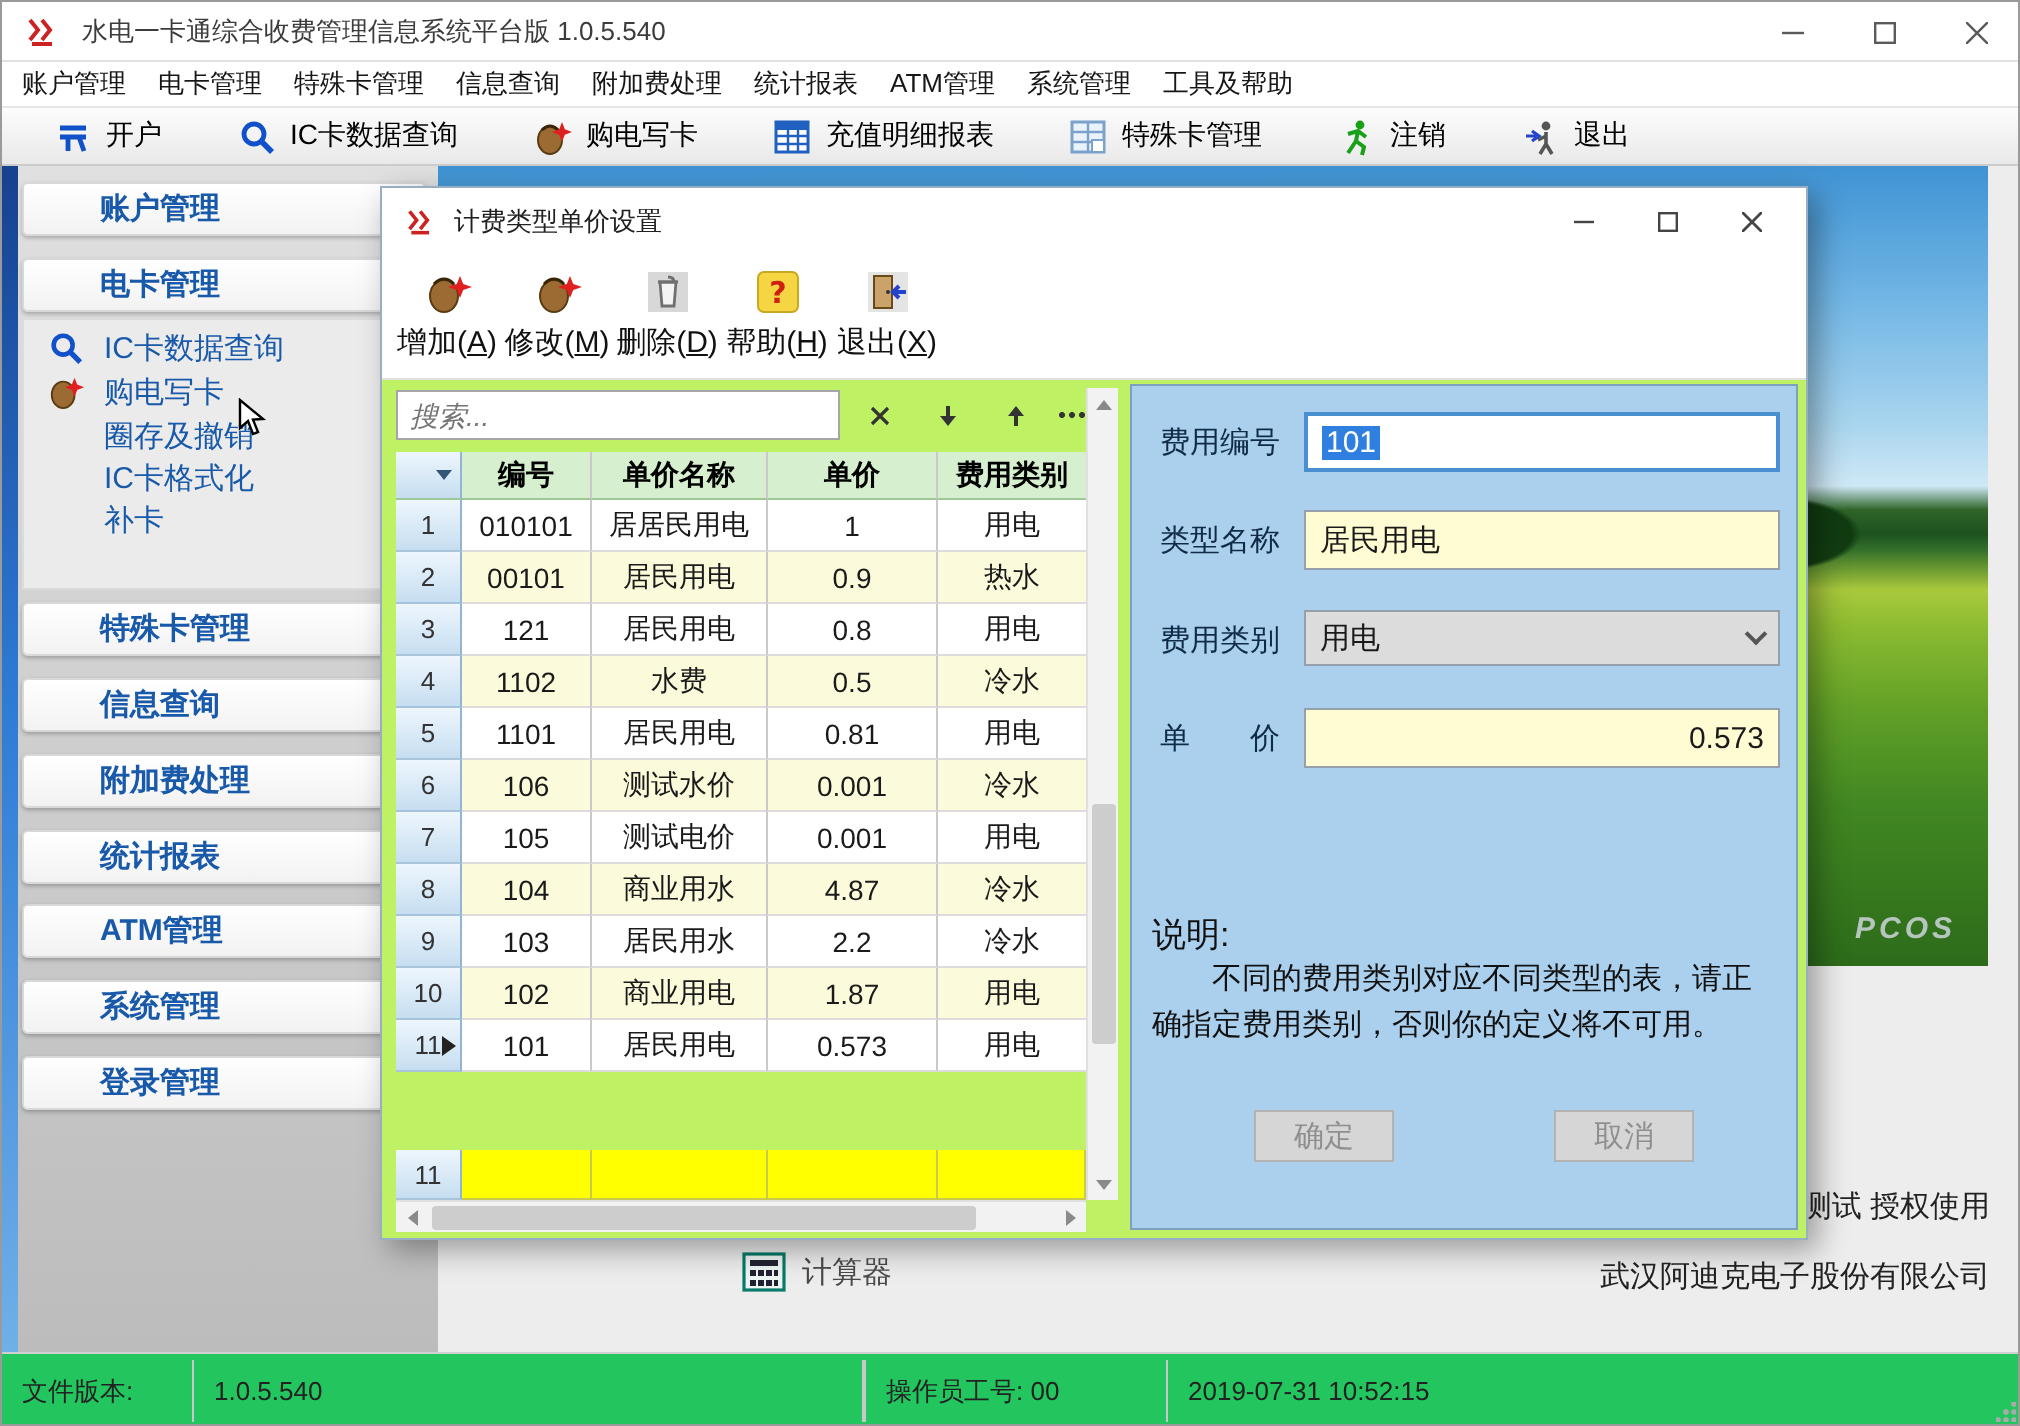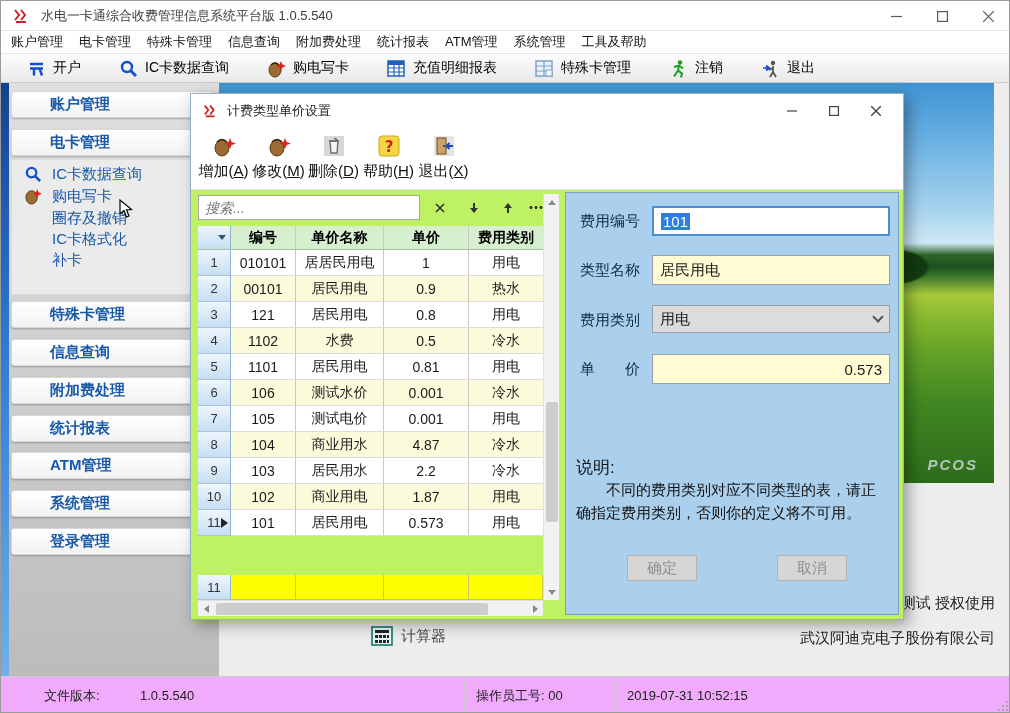--- a/index.html
+++ b/index.html
@@ -103,21 +103,21 @@
   .f-cream { background:#fffbd2; border:1px solid #96a0aa; }
   .f-select { background:#dcdcdc; border:1px solid #96a0aa; height:28px; }
   .sel-text { flex:1; }
   .chev { width:8px; height:8px; border-right:2px solid #555; border-bottom:2px solid #555; transform:rotate(45deg); margin-top:-4px; }
   .selhl { background:#2f7fe0; color:#fff; padding:0 2px; }
   .note-label { position:absolute; left:10px; top:263px; font-size:17px; color:#111; }
   .note-text { position:absolute; left:10px; top:286px; width:312px; font-size:15px; line-height:1.5; color:#111; text-indent:2em; }
   .pnl-btn { position:absolute; top:362px; width:70px; height:26px; background:#d6d6d6; border:1px solid #b2b2b2; color:#8f8f8f; font-size:15px; display:flex; align-items:center; justify-content:center; }
 
   
-  .statusbar { position:absolute; left:0; top:675px; width:1010px; height:38px; background:#f0abfc; border-top:1px solid #cfcfcf; display:flex; align-items:stretch; font-size:13px; color:#222;padding-left:33px; }
+  .statusbar { position:absolute; left:0; top:675px; width:1010px; height:38px; background:#22c55e; border-top:1px solid #cfcfcf; display:flex; align-items:stretch; font-size:13px; color:#222; }
   .sb-seg { display:flex; align-items:center; padding-left:10px; }
   .sb-sep { width:1px; background:#c8c8c8; margin:3px 0; }
   .sb-grip { position:absolute; right:3px; bottom:3px; width:10px; height:10px;
     background:radial-gradient(circle at 9px 1px,#aaa 1.2px,transparent 1.6px),radial-gradient(circle at 9px 5px,#aaa 1.2px,transparent 1.6px),radial-gradient(circle at 5px 5px,#aaa 1.2px,transparent 1.6px),radial-gradient(circle at 9px 9px,#aaa 1.2px,transparent 1.6px),radial-gradient(circle at 5px 9px,#aaa 1.2px,transparent 1.6px),radial-gradient(circle at 1px 9px,#aaa 1.2px,transparent 1.6px); }
 
   .cursor { position:absolute; left:118px; top:116px; z-index:9; }
   .dots-icon { width:14px; height:3px; background:radial-gradient(circle at 2px 1.5px,#333 1.3px,transparent 1.7px),radial-gradient(circle at 7px 1.5px,#333 1.3px,transparent 1.7px),radial-gradient(circle at 12px 1.5px,#333 1.3px,transparent 1.7px); }
 </style>
 </head>
 <body>

